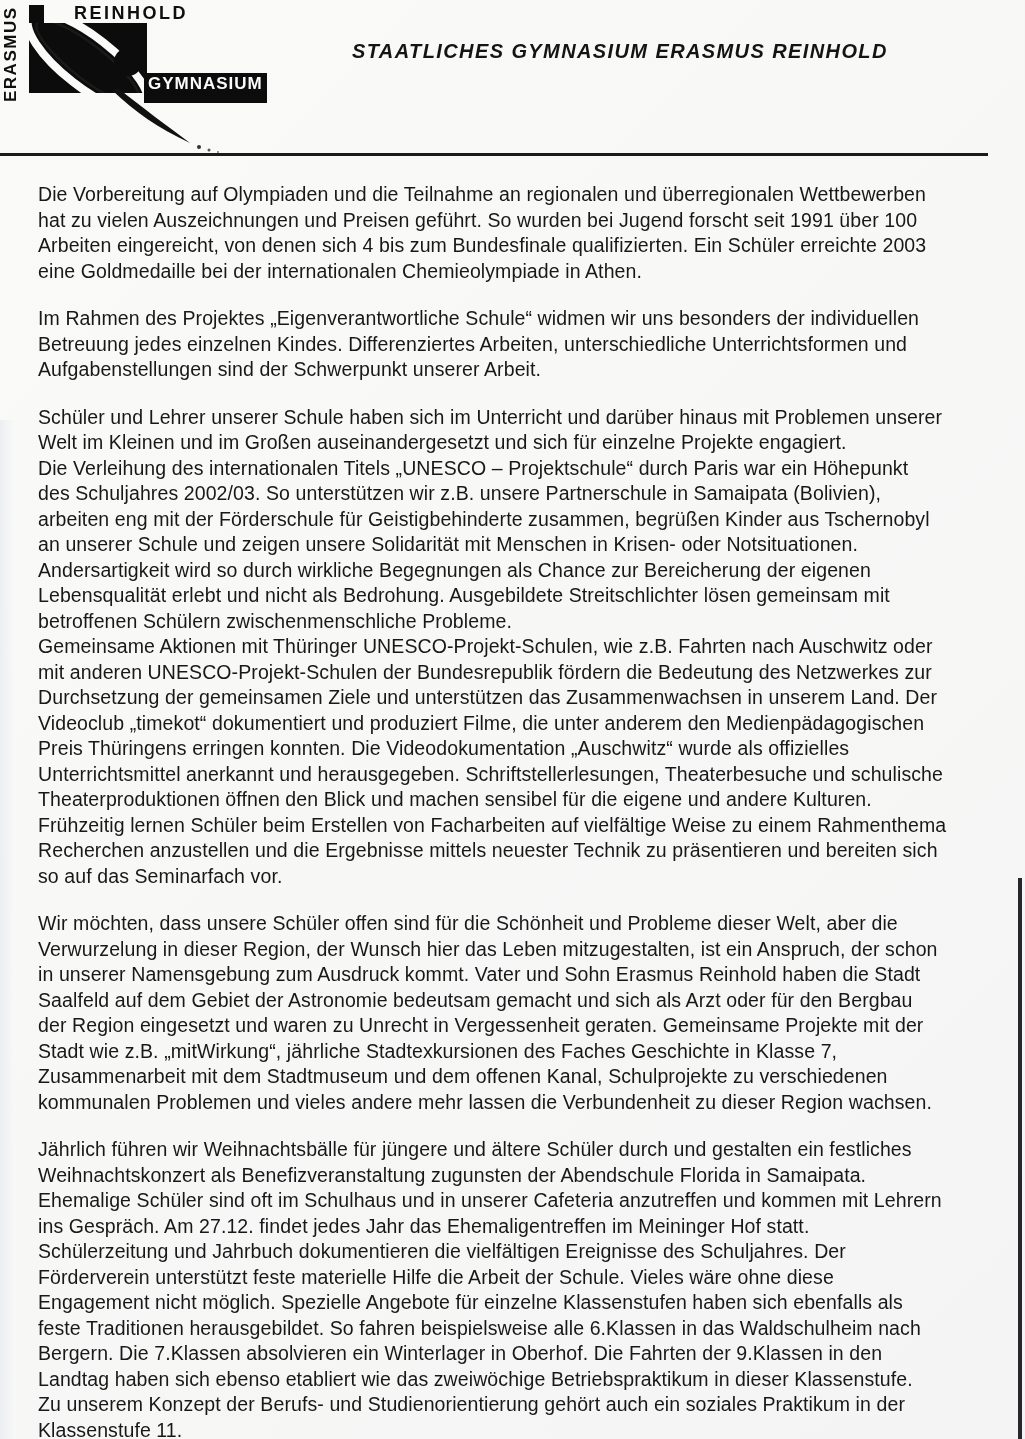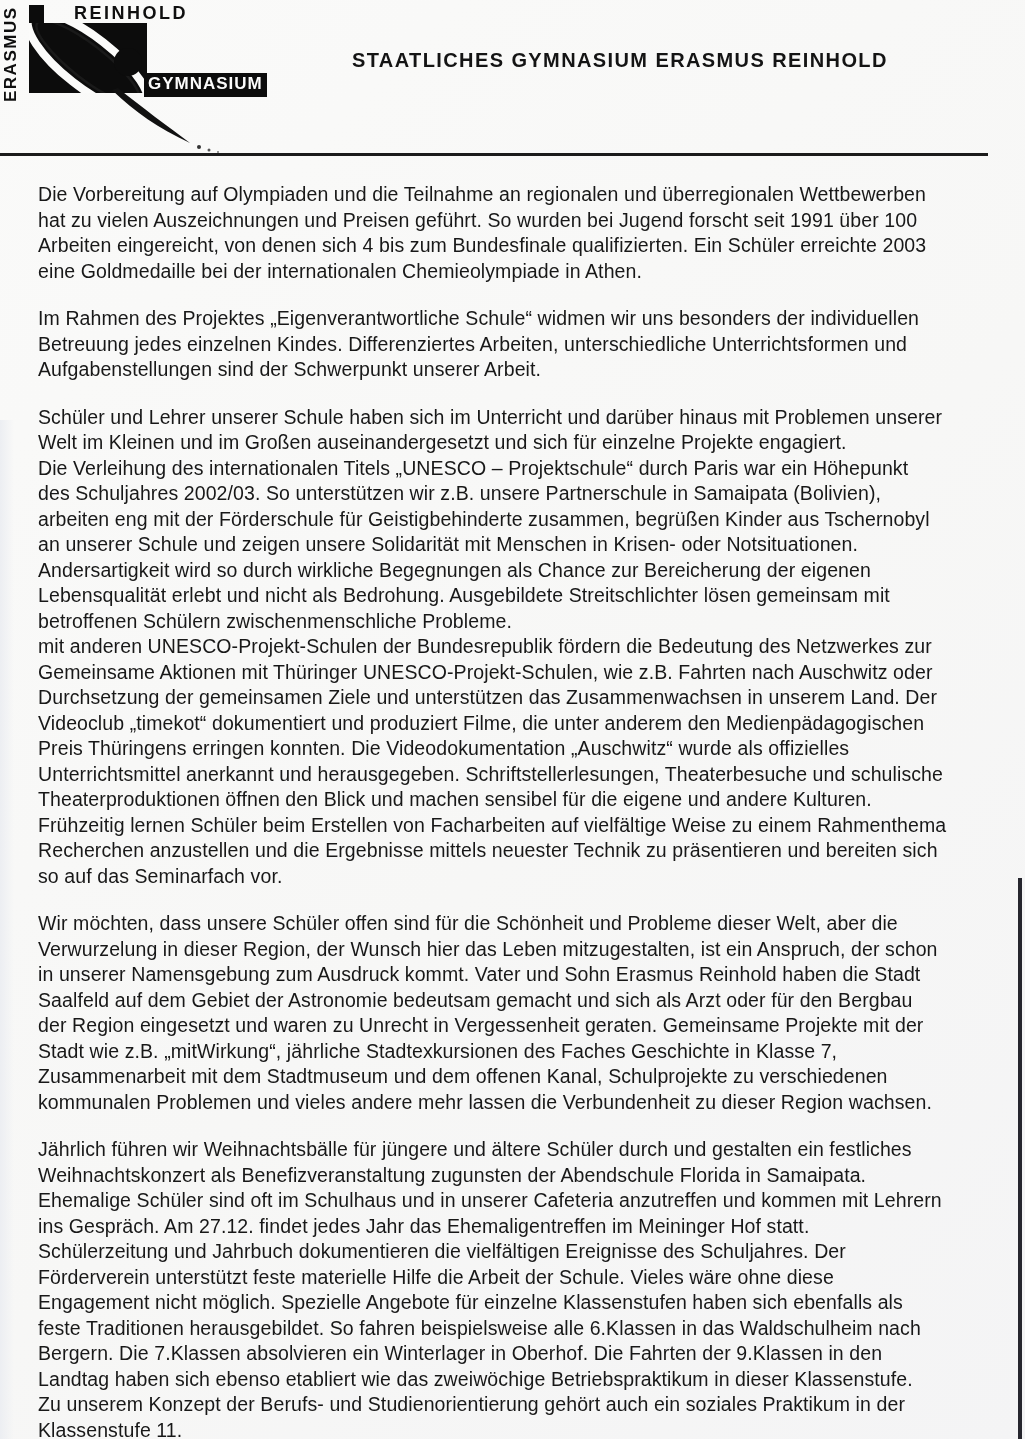--- a/index.html
+++ b/index.html
@@ -31,27 +31,28 @@
   }
   .logo-reinhold{
     position:absolute;left:48px;top:3px;
     font-size:18px;font-weight:600;letter-spacing:2.5px;color:#0f0f0f;margin-left:26px;
   }
   .logo-art{position:absolute;left:0;top:0;}
   .logo-gym{
     position:absolute;left:144px;top:73px;
     background:#0c0c0c;color:#fbfbfb;
     font-size:17px;font-weight:600;letter-spacing:1px;
-    padding:1px 4px 4px 4px;line-height:19px;
+    padding:1px 4px 10px 4px;line-height:19px;
   }
   
   .doc-title{
-    position:absolute;left:352px;top:49px;
+    position:absolute;left:352px;top:40px;
     font-size:20px;font-weight:bold;letter-spacing:1.4px;color:#141414;
     white-space:nowrap;
+    font-style:italic;
   }
   .header-rule{
     position:absolute;left:0;top:153px;width:988px;height:3px;
     background:#1b1b1b;
   }
   
   .doc-body{
     position:absolute;left:20px;top:182px;width:990px;
   }
   .para{margin:0 0 22px 0;}
@@ -122,22 +123,22 @@
       <div class="para">
         <div class="line">Schüler und Lehrer unserer Schule haben sich im Unterricht und darüber hinaus mit Problemen unserer</div>
         <div class="line">Welt im Kleinen und im Großen auseinandergesetzt und sich für einzelne Projekte engagiert.</div>
         <div class="line">Die Verleihung des internationalen Titels „UNESCO – Projektschule“  durch Paris war ein Höhepunkt</div>
         <div class="line">des Schuljahres 2002/03. So unterstützen wir z.B. unsere Partnerschule in Samaipata (Bolivien),</div>
         <div class="line">arbeiten eng mit der Förderschule für Geistigbehinderte zusammen, begrüßen Kinder aus Tschernobyl</div>
         <div class="line">an unserer Schule und zeigen unsere Solidarität mit Menschen in Krisen- oder Notsituationen.</div>
         <div class="line">Andersartigkeit wird so durch wirkliche Begegnungen als Chance zur Bereicherung der eigenen</div>
         <div class="line">Lebensqualität erlebt und nicht als Bedrohung. Ausgebildete Streitschlichter lösen gemeinsam mit</div>
         <div class="line">betroffenen Schülern zwischenmenschliche Probleme.</div>
+        <div class="line">Gemeinsame Aktionen mit Thüringer UNESCO-Projekt-Schulen, wie z.B. Fahrten nach Auschwitz oder</div>
         <div class="line">mit anderen UNESCO-Projekt-Schulen der Bundesrepublik fördern die Bedeutung des Netzwerkes zur</div>
-        <div class="line">Gemeinsame Aktionen mit Thüringer UNESCO-Projekt-Schulen, wie z.B. Fahrten nach Auschwitz oder</div>
         <div class="line">Durchsetzung der gemeinsamen Ziele und unterstützen das Zusammenwachsen in unserem Land. Der</div>
         <div class="line">Videoclub „timekot“ dokumentiert und produziert Filme, die unter anderem den Medienpädagogischen</div>
         <div class="line">Preis Thüringens erringen konnten. Die Videodokumentation „Auschwitz“ wurde als offizielles</div>
         <div class="line">Unterrichtsmittel anerkannt und herausgegeben. Schriftstellerlesungen, Theaterbesuche und schulische</div>
         <div class="line">Theaterproduktionen öffnen den Blick und machen sensibel für die eigene und andere Kulturen.</div>
         <div class="line">Frühzeitig lernen Schüler beim Erstellen von Facharbeiten auf vielfältige Weise zu einem Rahmenthema</div>
         <div class="line">Recherchen anzustellen und die Ergebnisse mittels neuester Technik zu präsentieren und bereiten sich</div>
         <div class="line">so auf das Seminarfach vor.</div>
       </div>
       <div class="para">

